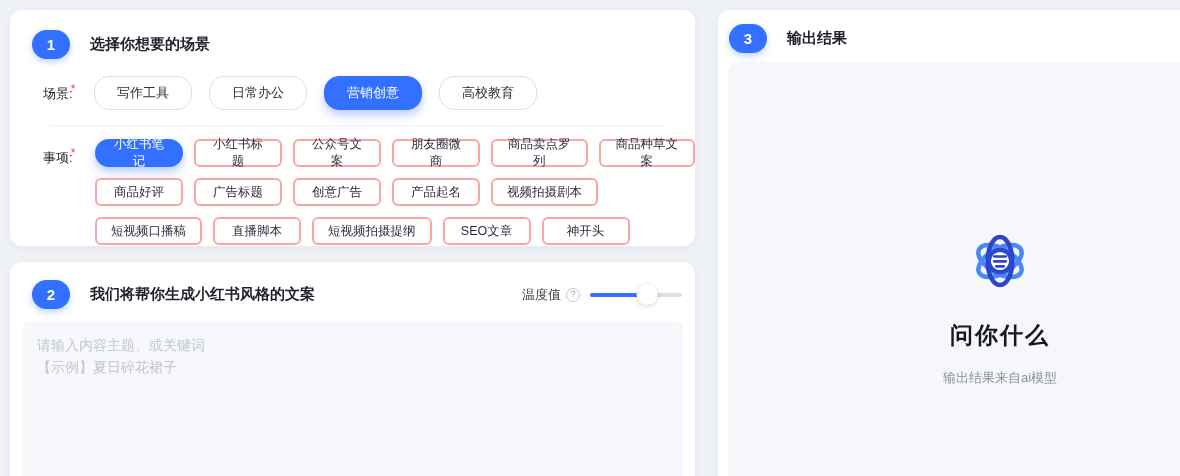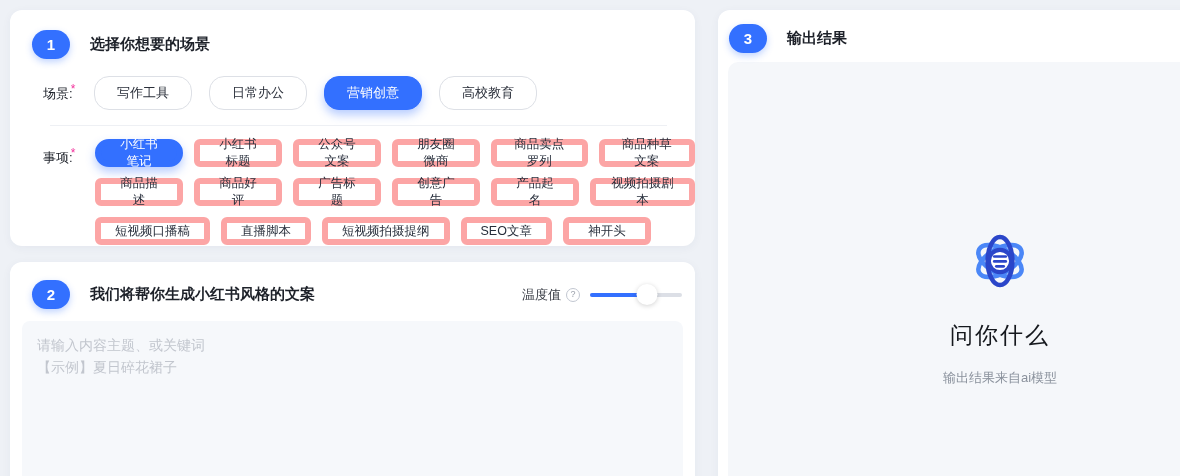--- a/index.html
+++ b/index.html
@@ -50,21 +50,21 @@
     box-shadow: 0 5px 10px rgba(51,112,255,.35);
   }
   .divider { border-top: 1px solid #eef0f4; margin: 15px 28px 0 40px; }
 
   .items-block { display: flex; margin: 13px 0 0 33px; }
   .items-label-col { width: 52px; padding-top: 7px; flex: none; }
   .items-rows { display: flex; flex-direction: column; gap: 11px; }
   .item-row { display: flex; gap: 11px; }
   .chip {
     height: 28px; min-width: 88px; padding: 0 14px;
-    border: 6px solid #fca5a5; border-radius: 6px; background: #fff;
+    border: 2px solid #fca5a5; border-radius: 6px; background: #fff;
     color: #272e3b; font-size: 12.5px; font-family: inherit;
     display: inline-flex; align-items: center; justify-content: center;
     cursor: pointer;
   }
   .chip.selected { border-radius: 15px; }
 
   .temp-zone { margin-left: auto; display: flex; align-items: center; }
   .temp-label { font-size: 13px; color: #383c44; }
   .help {
     width: 14px; height: 14px; border: 1px solid #c2c7d1; border-radius: 50%;
@@ -88,21 +88,21 @@
     font-family: inherit; font-size: 14px; line-height: 1.6; color: #333;
   }
   .prompt-input::placeholder { color: #c2c6ce; }
 
   .output-panel {
     margin: 9px 0 0 10px; width: 544px; height: 560px;
     background: #f5f7fa; border-radius: 10px;
     display: flex; flex-direction: column; align-items: center;
   }
   .brand-icon { margin-top: 166px; }
-  .brand-name { margin-top: 26px; font-size: 23px; font-weight: normal; color: #15181d; letter-spacing: 2px; }
+  .brand-name { margin-top: 26px; font-size: 23px; font-weight: bold; color: #15181d; letter-spacing: 2px; }
   .brand-caption { margin-top: 18px; font-size: 13px; color: #8a919c; }
 </style>
 </head>
 <body>
 
 <section class="card" id="card1">
   <div class="hdr">
     <div class="badge">1</div>
     <div class="hdr-title">选择你想要的场景</div>
   </div>
@@ -122,21 +122,20 @@
     <div class="items-rows">
       <div class="item-row">
         <button class="chip selected">小红书笔记</button>
         <button class="chip">小红书标题</button>
         <button class="chip">公众号文案</button>
         <button class="chip">朋友圈微商</button>
         <button class="chip">商品卖点罗列</button>
         <button class="chip">商品种草文案</button>
       </div>
       <div class="item-row">
-        <button class="chip">商品描述</button>
         <button class="chip">商品好评</button>
         <button class="chip">广告标题</button>
         <button class="chip">创意广告</button>
         <button class="chip">产品起名</button>
         <button class="chip">视频拍摄剧本</button>
       </div>
       <div class="item-row">
         <button class="chip">短视频口播稿</button>
         <button class="chip">直播脚本</button>
         <button class="chip">短视频拍摄提纲</button>

